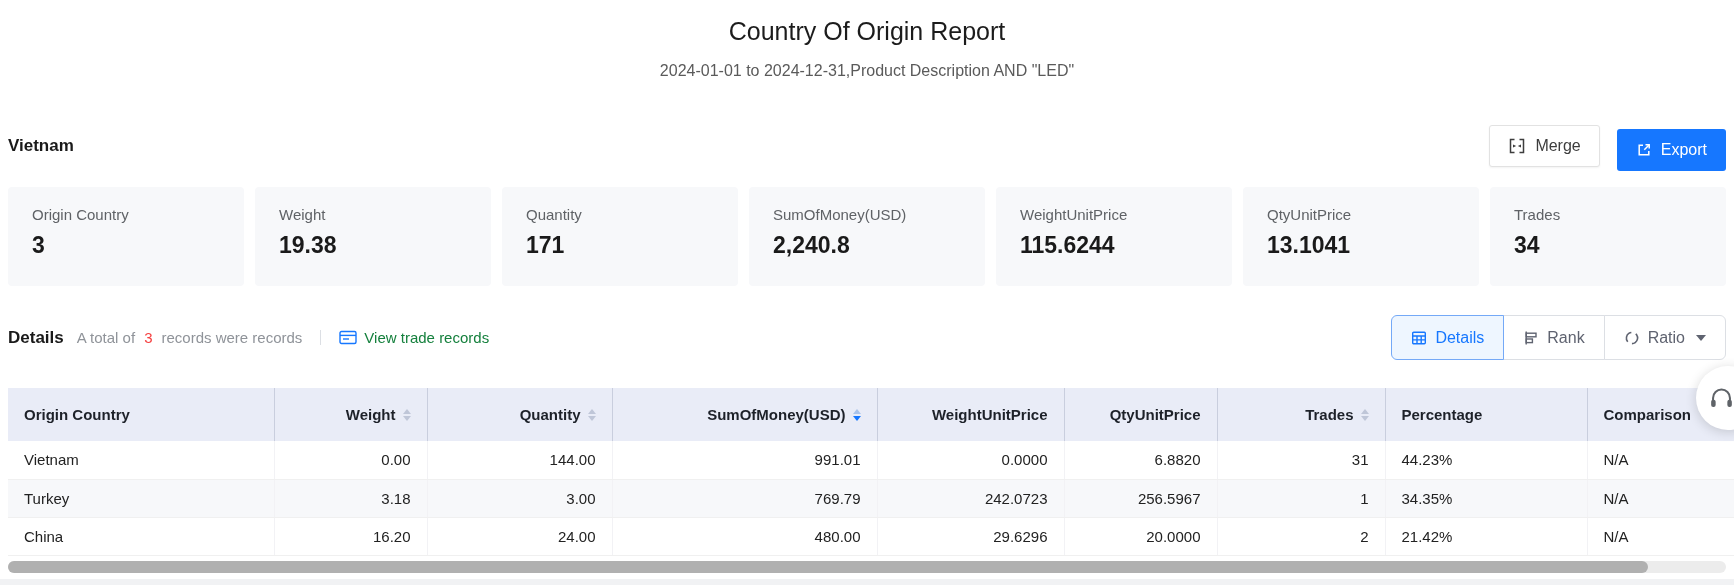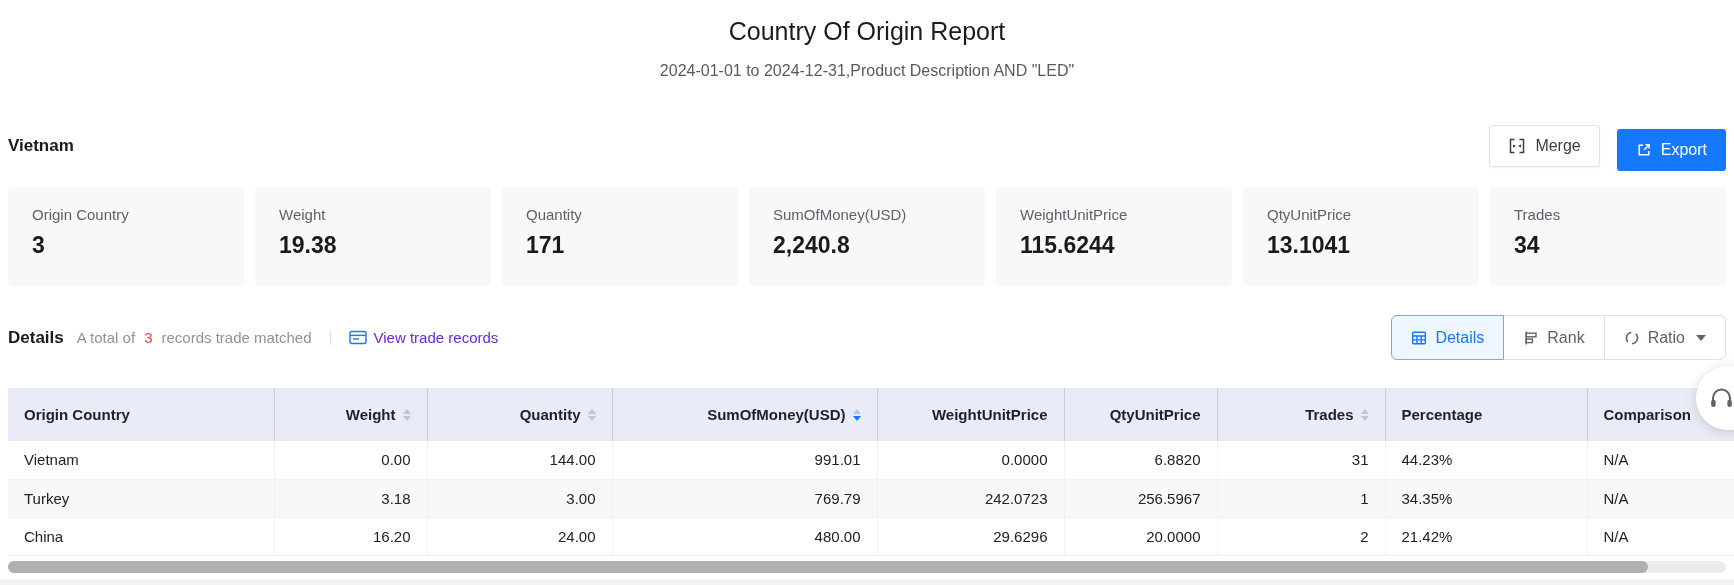--- a/index.html
+++ b/index.html
@@ -22,21 +22,21 @@
   .cards{margin-top:20px;padding:0 8px;display:flex;gap:11px;}
   .card{flex:1 1 0;height:99px;background:#f7f8fa;border-radius:4px;box-sizing:border-box;padding:19px 24px;}
   .card .lbl{font-size:15px;color:#5f6266;}
   .card .val{margin-top:9px;font-size:23px;font-weight:700;color:#1a1a1a;}
   
   .toolbar{margin-top:29px;padding:0 8px;display:flex;align-items:center;justify-content:space-between;height:45px;}
   .dleft{display:flex;align-items:center;gap:9px;font-size:15px;color:#8f9399;}
   .dleft .head{font-size:17px;font-weight:700;color:#1a1a1a;margin-right:4px;}
   .dleft .count{color:#f53f3f;}
   .pipe{width:1px;height:15px;background:#dcdfe4;margin:0 9px;}
-  .link{display:inline-flex;align-items:center;gap:7px;color:#6d28d9;cursor:pointer;}
+  .link{display:inline-flex;align-items:center;gap:7px;color:#15803d;cursor:pointer;}
   .segwrap{display:inline-flex;}
   .seg{height:45px;display:inline-flex;align-items:center;gap:8px;padding:0 19px;background:#fff;
        border:1px solid #dcdfe4;font-size:16px;color:#5f6370;margin-left:-1px;cursor:pointer;font-family:inherit;}
   .seg:first-child{border-radius:6px 0 0 6px;margin-left:0;}
   .seg:last-child{border-radius:0 6px 6px 0;}
   .seg.active{background:#eef6ff;border-color:#74a9f7;color:#1677ff;position:relative;z-index:1;}
   .caret{width:0;height:0;border-left:5px solid transparent;border-right:5px solid transparent;border-top:6px solid #5f6370;margin-left:3px;}
   
   .table-wrap{margin:28px 0 0 8px;width:1726px;overflow:hidden;}
   table{border-collapse:collapse;table-layout:fixed;width:1779px;background:#fff;}
@@ -123,21 +123,21 @@
     <div class="lbl">Trades</div>
     <div class="val">34</div>
   </div>
 </div>
 
 <div class="toolbar">
   <div class="dleft">
     <span class="head">Details</span>
     <span>A total of</span>
     <span class="count" style="color: rgb(245, 63, 63);">3</span>
-    <span>records trade matched</span>
+    <span>records were records</span>
     <span class="pipe"></span>
     <span class="link">
       <svg width="18" height="15" viewBox="0 0 18 15" fill="none" stroke="#1677ff" stroke-width="1.4">
         <rect x="1" y="1.5" width="16" height="12" rx="1.5"></rect>
           <path d="M1 5.4h16"></path>
           <path d="M4 9h6"></path>
       </svg>
       <span>View trade records</span>
     </span>
   </div>

